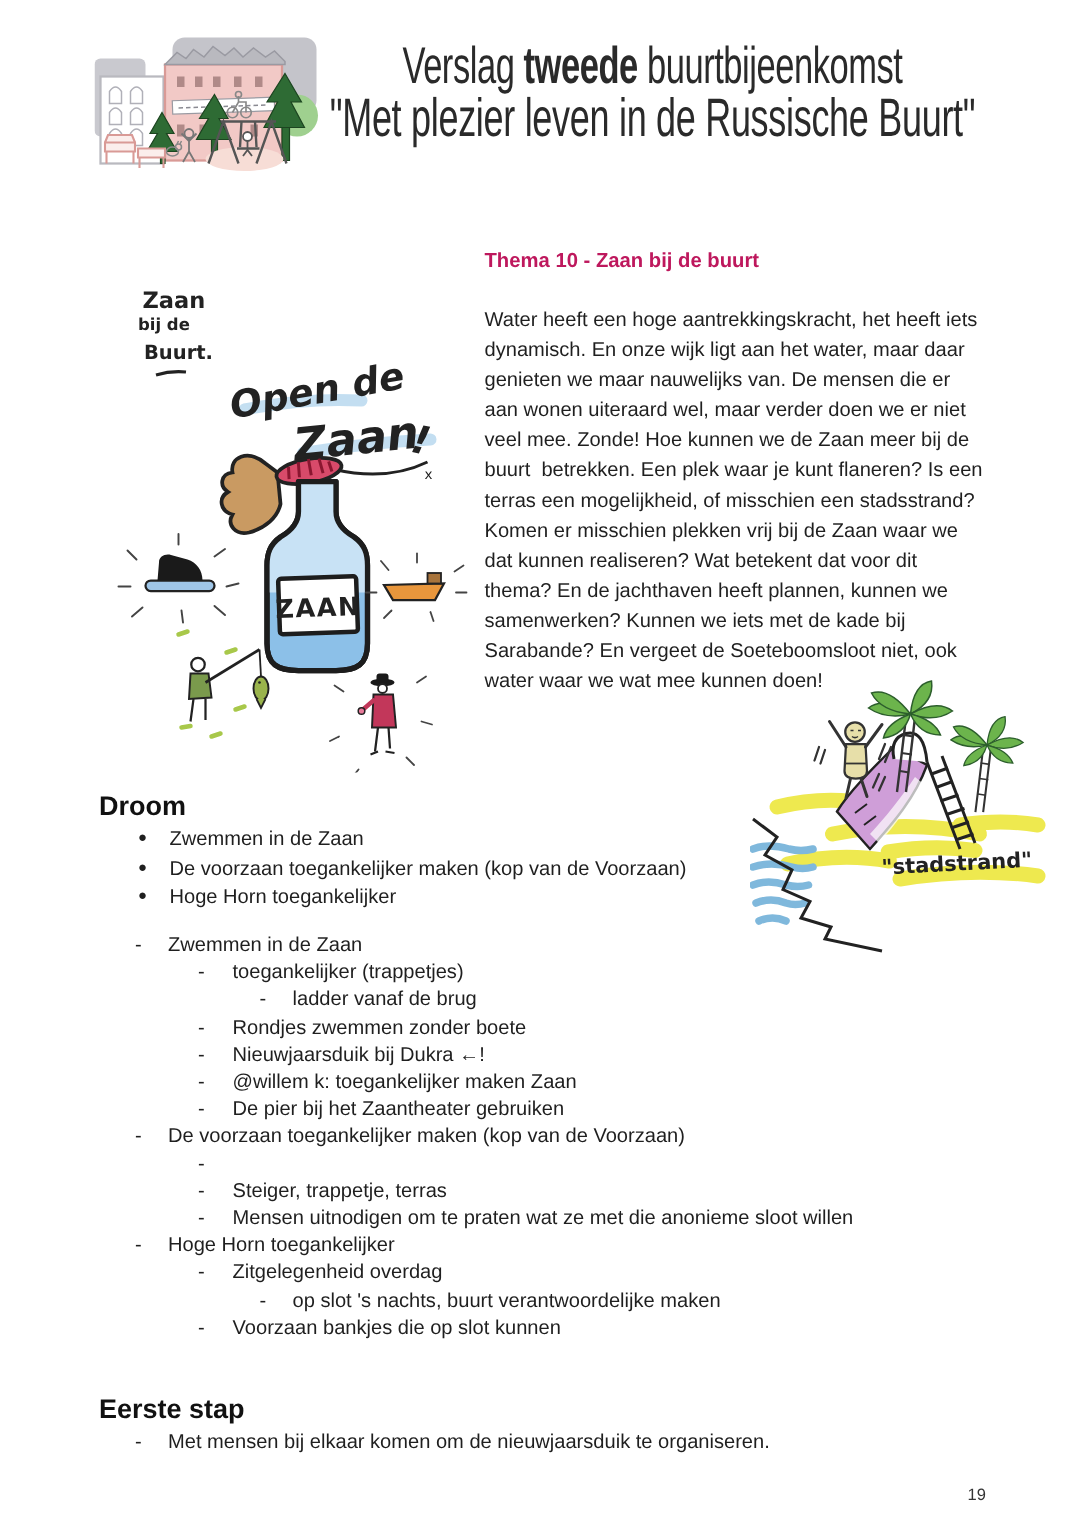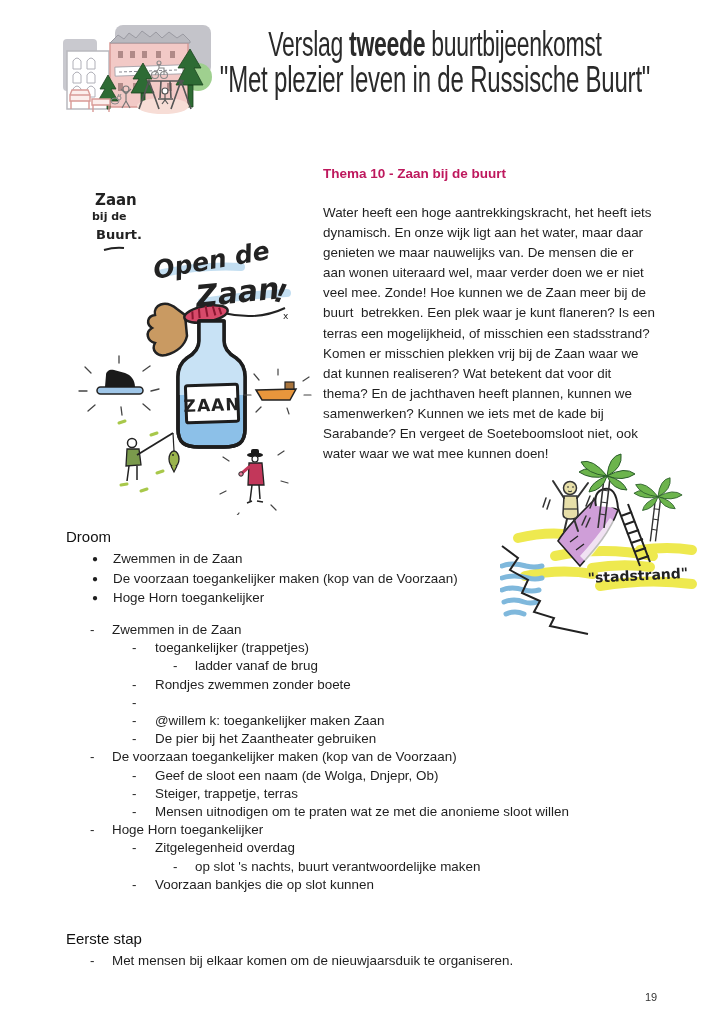--- a/index.html
+++ b/index.html
@@ -14,21 +14,21 @@
   .hline2{left:150px;top:59px;width:570px;font-size:24px;letter-spacing:-0.2px;}
 
   
   .theme{position:absolute;left:323px;top:165px;width:365px;}
   .theme h3{position:absolute;top:0;left:0;margin:0;font-size:13.5px;line-height:17px;font-weight:bold;color:#be185d;}
   .theme p{position:absolute;top:38px;left:0;margin:0;width:365px;font-size:13.4px;line-height:20.1px;
            white-space:pre-wrap;}
 
   
   .sec{position:absolute;left:66px;width:650px;}
-  .sec h2{margin:0 0 2px 0;font-size:15px;line-height:20px;font-weight:normal;color:#111;}
+  .sec h2{margin:0 0 2px 0;font-size:18px;line-height:20px;font-weight:bold;color:#111;}
   .li{display:flex;font-size:13.4px;}
   .droom{top:527px;}
   .droom .li{line-height:19.5px;}
   .wat{top:621px;}
   .wat .li{line-height:18.2px;}
   .eerste{top:929px;}
   .eerste .li{line-height:19.5px;}
   .mk{flex:0 0 auto;}
   .mb{margin-left:26px;width:21px;font-size:10px;}
   .l1>.mk{margin-left:24px;width:22px;}
@@ -359,36 +359,36 @@
     <div class="li l3">
         <span class="mk">-</span>
         <span class="tx">ladder vanaf de brug</span>
       </div>
     <div class="li l2">
         <span class="mk">-</span>
         <span class="tx">Rondjes zwemmen zonder boete</span>
       </div>
     <div class="li l2">
         <span class="mk">-</span>
+        <span class="tx">Nieuwjaarsduik bij Dukra ←!</span>
       </div>
     <div class="li l2">
         <span class="mk">-</span>
         <span class="tx">@willem k: toegankelijker maken Zaan</span>
       </div>
     <div class="li l2">
         <span class="mk">-</span>
         <span class="tx">De pier bij het Zaantheater gebruiken</span>
       </div>
     <div class="li l1">
         <span class="mk">-</span>
         <span class="tx">De voorzaan toegankelijker maken (kop van de Voorzaan)</span>
       </div>
     <div class="li l2">
         <span class="mk">-</span>
-        <span class="tx">Geef de sloot een naam (de Wolga, Dnjepr, Ob)</span>
       </div>
     <div class="li l2">
         <span class="mk">-</span>
         <span class="tx">Steiger, trappetje, terras</span>
       </div>
     <div class="li l2">
         <span class="mk">-</span>
         <span class="tx">Mensen uitnodigen om te praten wat ze met die anonieme sloot willen</span>
       </div>
     <div class="li l1">

